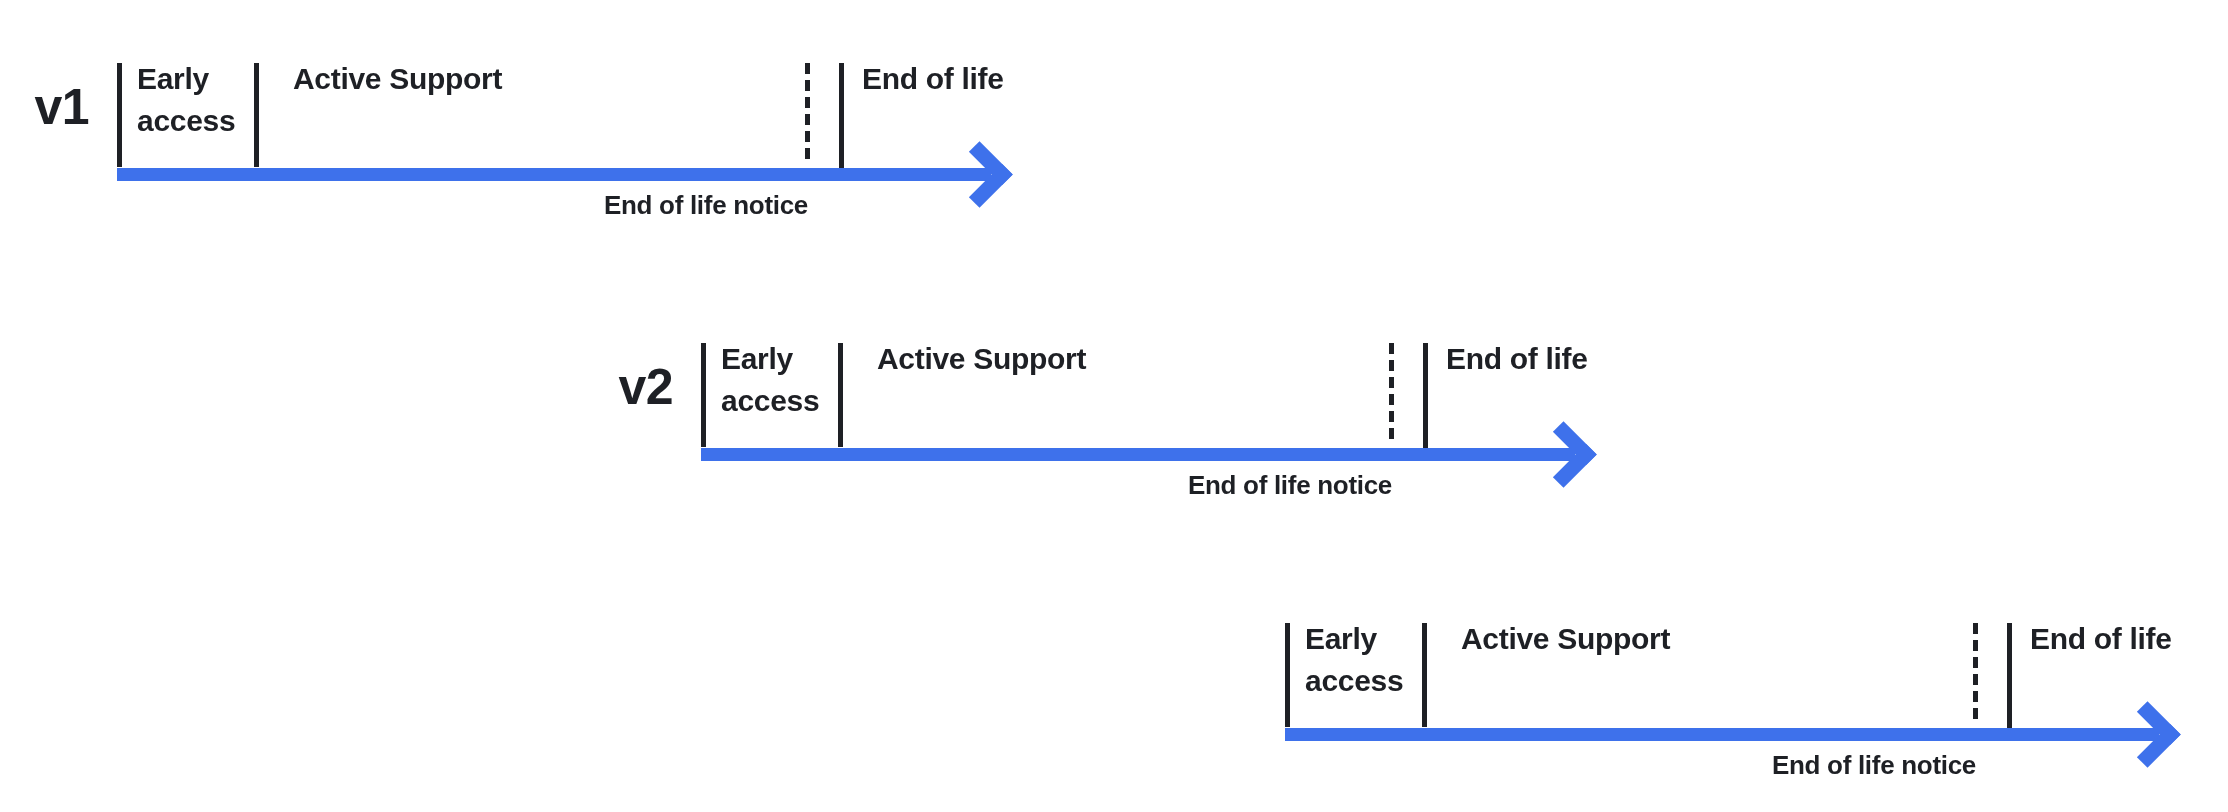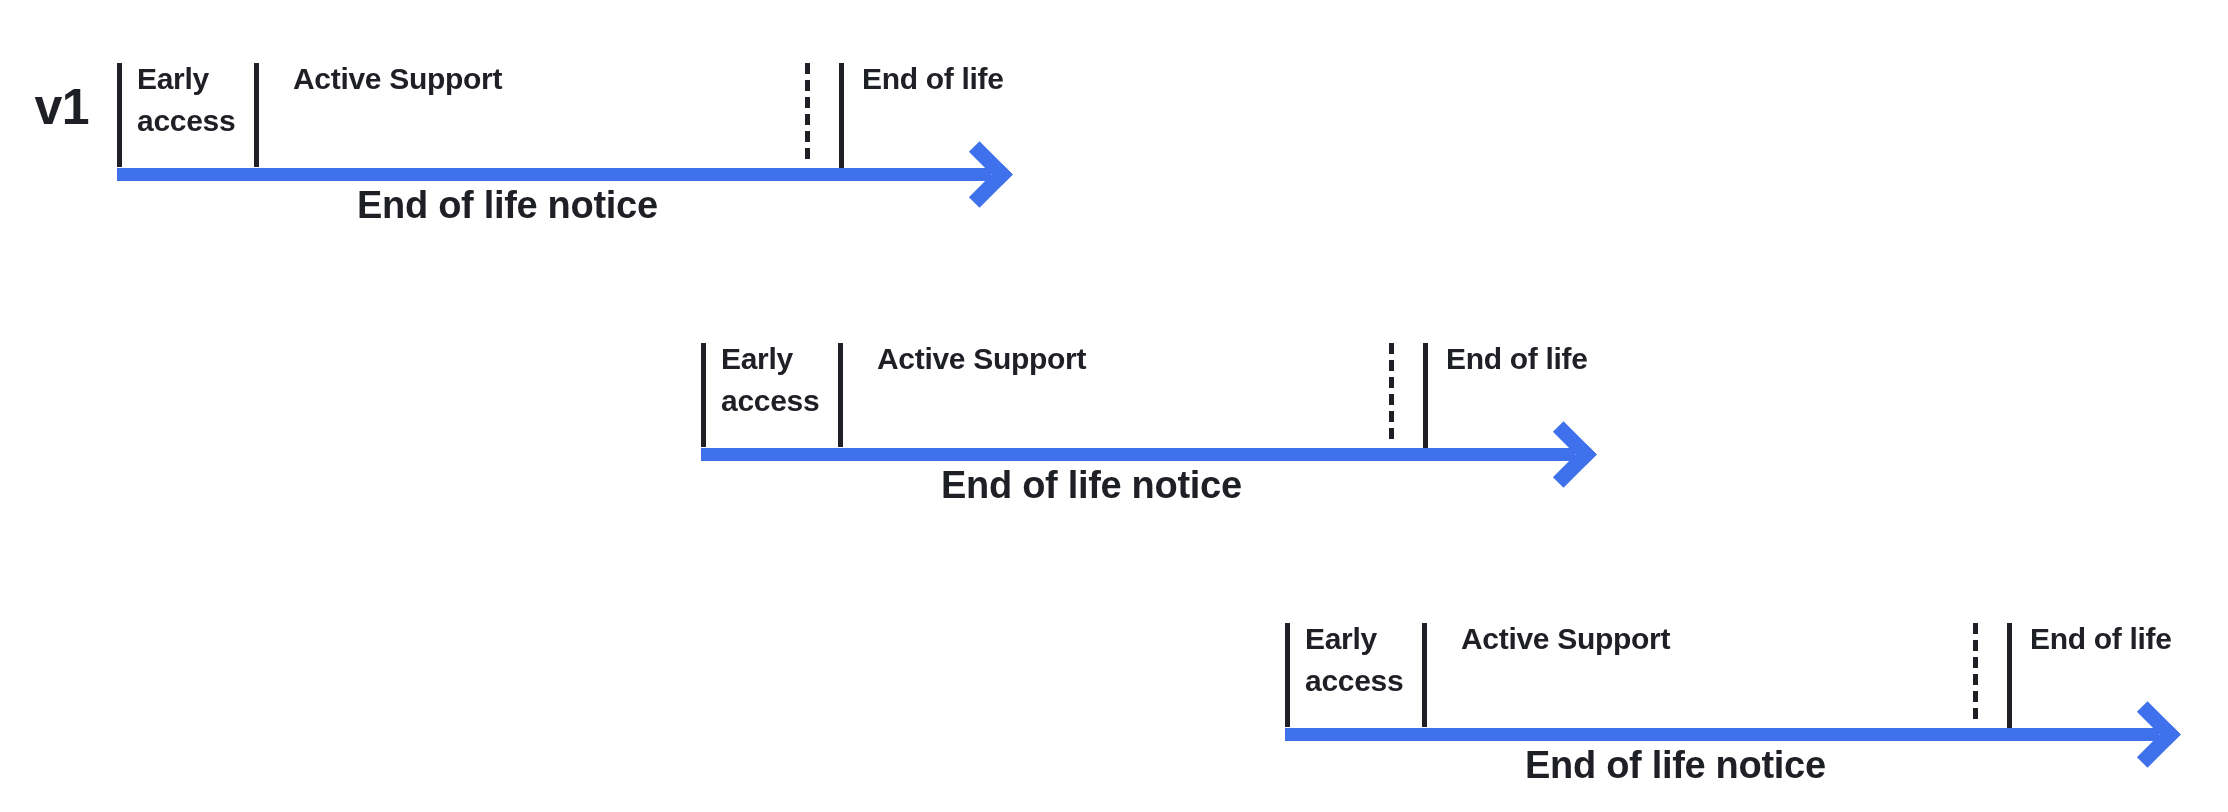--- a/index.html
+++ b/index.html
@@ -91,22 +91,22 @@
     box-sizing: border-box;
     border-top: 15px solid var(--blue);
     border-right: 15px solid var(--blue);
     transform: rotate(45deg);
   }
   .notice-label {
     position: absolute;
     left: 240px;
     top: 126px;
     width: 451px;
-    text-align: left;
-    font-size: 38px;
+    text-align: right;
+    font-size: 26px;
     line-height: 33px;
     letter-spacing: -0.3px;
     white-space: nowrap;
   }
 </style>
 </head>
 <body>
 
 <div class="canvas">
 
@@ -118,20 +118,21 @@
     <div class="tick tick-eol"></div>
     <div class="phase-label label-early">Early access</div>
     <div class="phase-label label-active">Active Support</div>
     <div class="phase-label label-eol">End of life</div>
     <div class="arrow-bar"></div>
     <div class="arrow-head"></div>
     <div class="notice-label">End of life notice</div>
   </div>
 
   <div class="row row-v2">
+    <div class="version">v2</div>
     <div class="tick tick-start"></div>
     <div class="tick tick-active"></div>
     <div class="dashed-line"></div>
     <div class="tick tick-eol"></div>
     <div class="phase-label label-early">Early access</div>
     <div class="phase-label label-active">Active Support</div>
     <div class="phase-label label-eol">End of life</div>
     <div class="arrow-bar"></div>
     <div class="arrow-head"></div>
     <div class="notice-label">End of life notice</div>

